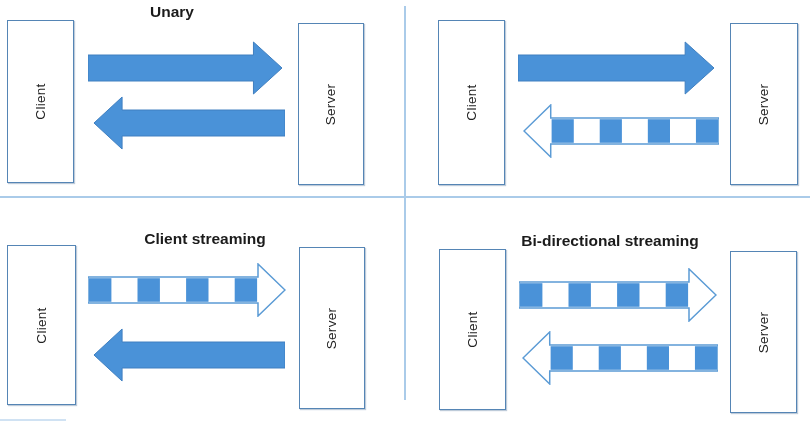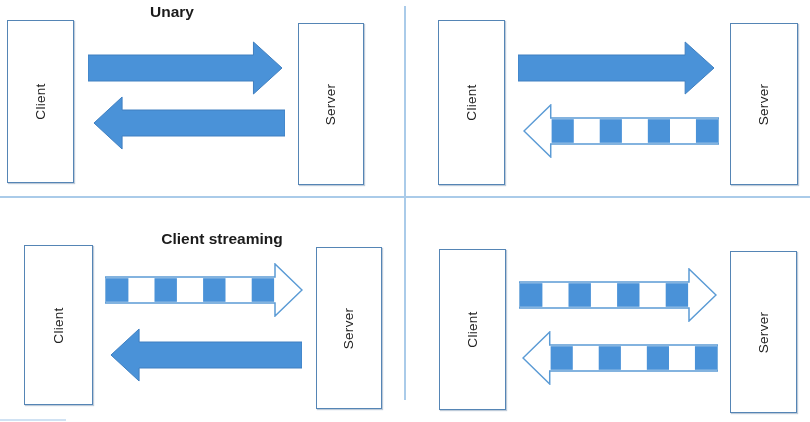--- a/index.html
+++ b/index.html
@@ -11,21 +11,21 @@
     font-family: "Liberation Sans", sans-serif;
     overflow: hidden;
   }
   .divider { position: absolute; background: var(--divider, #aacbe9); }
   .divider.v { width: 2px; }
   .divider.h { height: 2px; }
 
   .quadrant { position: absolute; width: 405px; height: 211px; }
   #q1 { left: 0;   top: 0;   }
   #q2 { left: 405px; top: 0;   }
-  #q3 { left: 17px;   top: 211px; }
+  #q3 { left: 0;   top: 211px; }
   #q4 { left: 405px; top: 211px; }
 
   .q-title {
     position: absolute;
     transform: translateX(-50%);
     font-size: 15.5px;
     font-weight: 600;
     color: var(--title-color, #1b1b1b);
     white-space: nowrap;
   }
@@ -137,20 +137,21 @@
         </svg>
     </div>
     <div class="arrow" style="left:93px; top:117px; width:192px; height:54px;">
       <svg viewBox="0 0 198 54" preserveAspectRatio="none">
           <use href="#sym-solid-left"></use>
         </svg>
     </div>
   </div>
 
   <div class="quadrant" id="q4">
+    <div class="q-title" style="left:205px; top:21px;">Bi-directional streaming</div>
     <div class="node-box" style="left:34px; top:38px; width:65px; height:159px;">
       <span class="vlabel">Client</span>
     </div>
     <div class="node-box" style="left:325px; top:40px; width:65px; height:160px;">
       <span class="vlabel">Server</span>
     </div>
     <div class="arrow" style="left:114px; top:57px; width:198px; height:54px;">
       <svg viewBox="0 0 198 54" preserveAspectRatio="none">
           <use href="#sym-striped-right"></use>
         </svg>

